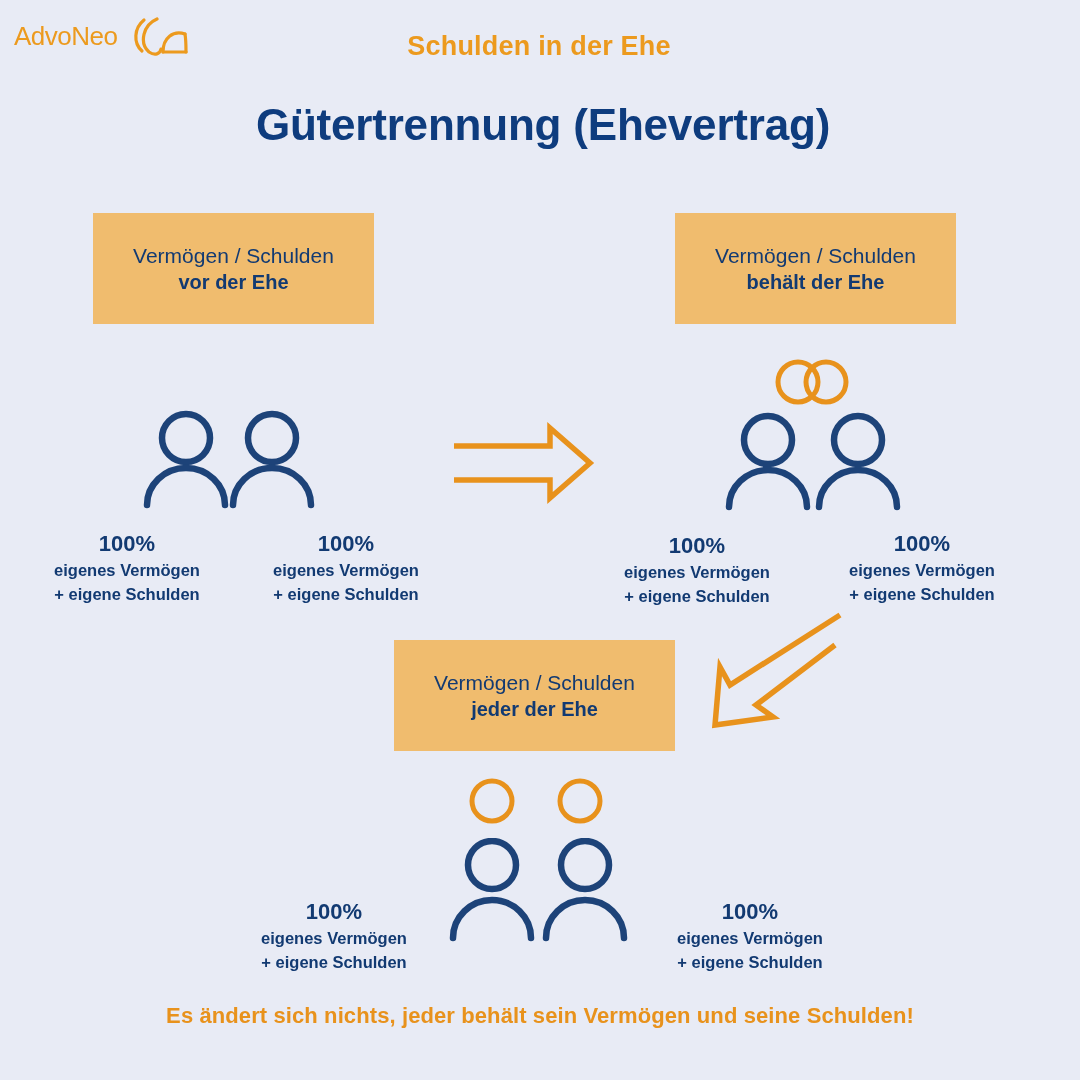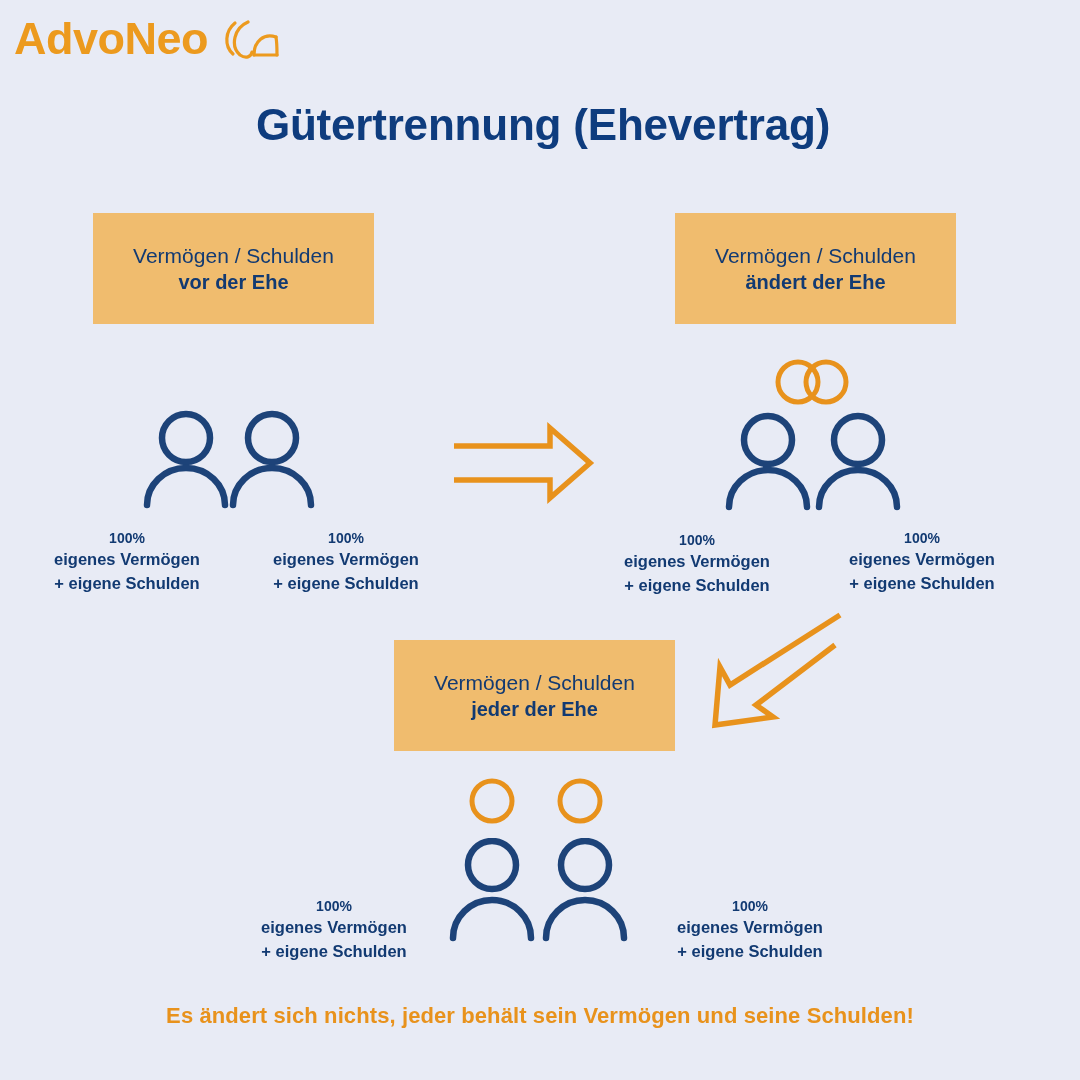--- a/index.html
+++ b/index.html
@@ -8,22 +8,22 @@
     background:#e8ebf5;
     font-family:"Liberation Sans","DejaVu Sans",sans-serif;
     overflow:hidden;position:relative;
   }
   .stage{position:absolute;inset:0;}
   .abs{position:absolute;}
 
   
   .logo{left:14px;top:16px;display:flex;align-items:center;gap:10px;}
   .logo-text{
-    font-size:45px;color:#ec9a1e;letter-spacing:-.5px;
-    font-weight:700;line-height:1;
+    font-size:26px;color:#ec9a1e;letter-spacing:-.5px;
+    font-weight:400;line-height:1;
   }
   .logo-mark{display:block;}
 
   
   .kicker{
     left:0;right:0;top:31px;text-align:center;
     color:#ec9a1e;font-size:27px;font-weight:700;
     letter-spacing:.2px;
     transform:translateX(-1px);
   }
@@ -45,21 +45,21 @@
   .box .l1{font-size:21px;font-weight:400;line-height:1.2;}
   .box .l2{font-size:20px;font-weight:700;line-height:1.2;margin-top:2px;}
 
   #box-before{left:93px;top:213px;width:281px;height:111px;}
   #box-during{left:675px;top:213px;width:281px;height:111px;}
   #box-after{left:394px;top:640px;width:281px;height:111px;}
   .caption{
     color:#123a72;font-weight:700;text-align:center;
     font-size:16.5px;line-height:1.43;white-space:nowrap;
   }
-  .caption .pct{font-size:14px;}
+  .caption .pct{font-size:22px;}
 
   
   .footer{
     left:0;right:0;top:1003px;text-align:center;
     color:#e8921c;font-size:22px;font-weight:700;letter-spacing:.1px;
   }
 </style>
 </head>
 <body>
 
@@ -73,30 +73,31 @@
           <path d="M17 4 C 7 12, 6 27, 15 35"></path>
           <path d="M30 3 C 16 9, 12 27, 22 36 C 28 40, 33 38, 34 33"></path>
           <path d="M36 36 C 36 22, 46 14, 58 18"></path>
           <path d="M36 36 L 59 36"></path>
           <path d="M58 18 C 59 24, 59 31, 59 36"></path>
         </g>
       </svg>
     </span>
   </div>
 
+  <div class="abs kicker">Schulden in der Ehe</div>
   <div class="abs title">Gütertrennung (Ehevertrag)</div>
 
   <div class="abs box" id="box-before">
     <div class="l1">Vermögen / Schulden</div>
     <div class="l2">vor der Ehe</div>
   </div>
 
   <div class="abs box" id="box-during">
     <div class="l1">Vermögen / Schulden</div>
-    <div class="l2">ändert der Ehe</div>
+    <div class="l2">behält der Ehe</div>
   </div>
 
   <div class="abs box" id="box-after">
     <div class="l1">Vermögen / Schulden</div>
     <div class="l2">jeder der Ehe</div>
   </div>
 
   <div class="abs" style="left:120px;top:410px;">
     <span>
       <svg width="215" height="100" viewBox="0 0 215 100">

